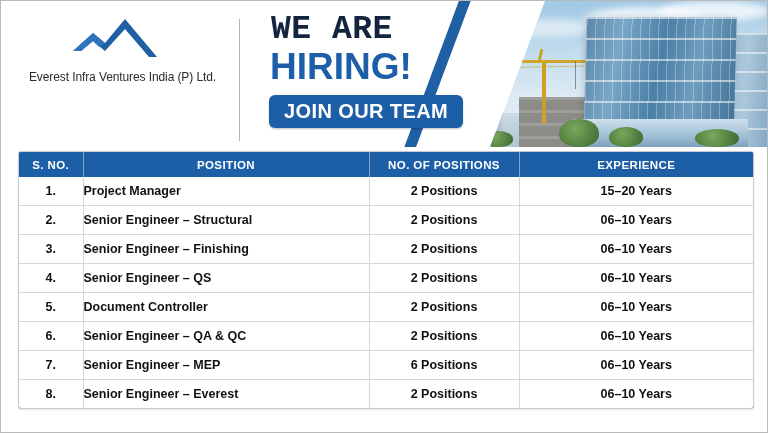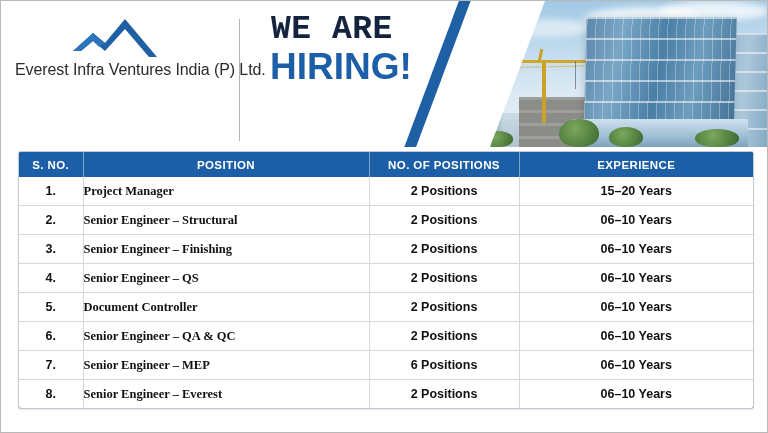--- a/index.html
+++ b/index.html
@@ -217,23 +217,23 @@
     line-height: 0.92;
     font-weight: normal;
     letter-spacing: -1px;
     background: linear-gradient(95deg, #3fa3d8 0%, #3b9ad2 32%, #2a7fba 72%, #1f6aa6 100%);
     -webkit-background-clip: text;
     background-clip: text;
     color: transparent;
     margin: 0;
   }
   .logo-sub {
-    font-size: 16px;
+    font-size: 12px;
     color: #2b2b2b;
-    margin-top: 0;
+    margin-top: 9px;
     letter-spacing: -0.1px;
     white-space: nowrap;
   }
   .logo-divider {
     position: absolute;
     left: 238px; top: 18px;
     width: 1px; height: 122px;
     background: #b4b4b4;
   }
 
@@ -286,21 +286,20 @@
     font-size: 13.5px;
     color: #14243f;
     background: #eef2f7;
   }
   td.c-pos {
     width: 286px;
     text-align: left;
     padding-left: 15px;
     font-weight: bold;
     color: #111111;
-    font-family: Liberation Serif, serif;
   }
   td.c-num {
     width: 150px;
     text-align: center;
     font-weight: bold;
     color: #1d5fa6;
   }
   td.c-exp {
     text-align: center;
     font-weight: bold;
@@ -351,20 +350,21 @@
         <path d="M72 2 L104 40 L96 40 L72 12 L52 34 L40 24 L28 34 L20 34 L40 16 L52 26 Z" fill="#1f5fa3"></path>
         <path d="M20 34 L40 16 L52 26 L46 30 L40 24 L28 34 Z" fill="#2f78bf" opacity="0.85"></path>
       </svg>
       <div class="logo-sub">Everest Infra Ventures India (P) Ltd.</div>
     </div>
     <div class="logo-divider"></div>
 
     <div class="headline">
       <div class="we-are" style="color:#14243f">WE ARE</div>
       <div class="hiring" style="color:#1c5fa8">HIRING!</div>
+      <div class="join-btn" style="background:#1d5fa6">JOIN OUR TEAM</div>
     </div>
   </div>
 
   <div class="table-wrap">
     <table class="jobs">
       <colgroup>
         <col class="sno">
           <col class="pos">
           <col class="num">
           <col>

